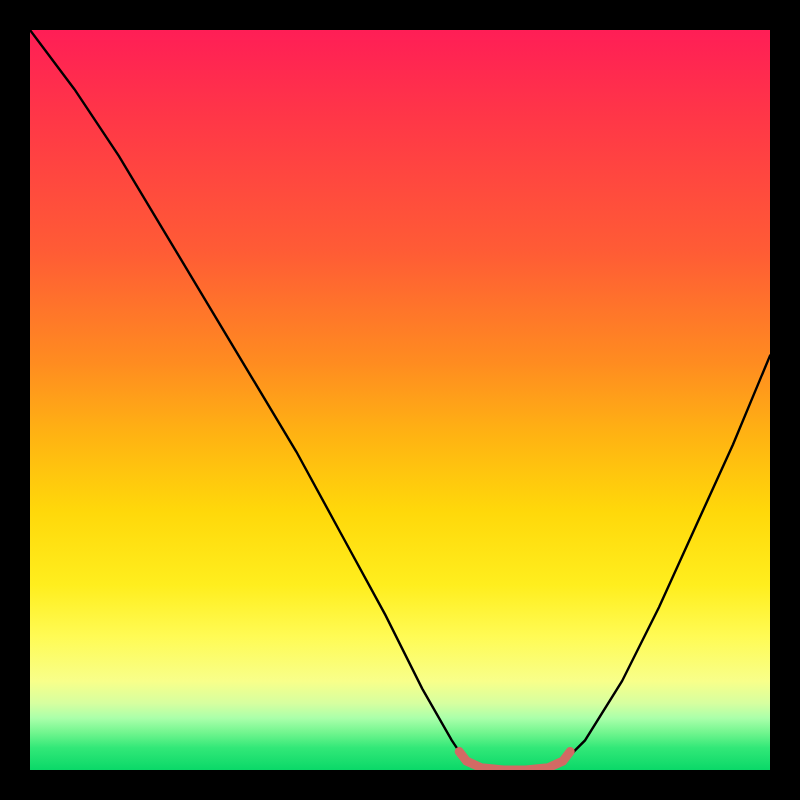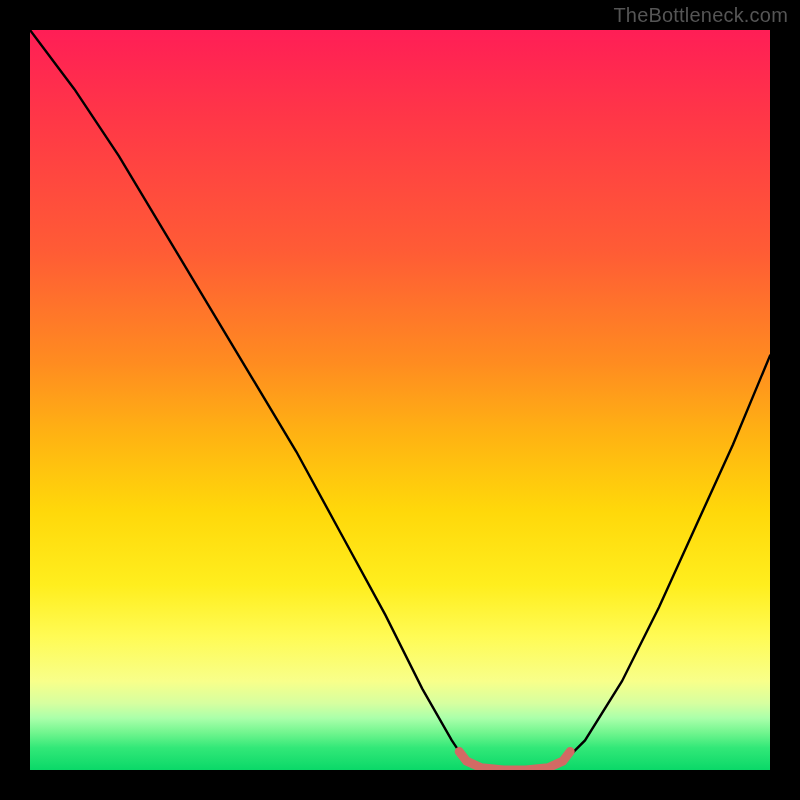--- a/index.html
+++ b/index.html
@@ -66,14 +66,13 @@
 
 <div class="chart-frame">
   <div class="plot-area">
 
     <svg class="plot-svg" viewBox="0 0 740 740" preserveAspectRatio="none">
       <path id="main-curve" fill="none" stroke="#000000" stroke-width="2.4" stroke-linecap="round" d="M0.00 0.00 L44.40 59.20 L88.80 125.80 L133.20 199.80 L177.60 273.80 L222.00 347.80 L266.40 421.80 L310.80 503.20 L355.20 584.60 L392.20 658.60 L421.80 710.40 L436.60 732.60 L451.40 740.00 L518.00 740.00 L532.80 732.60 L555.00 710.40 L592.00 651.20 L629.00 577.20 L666.00 495.80 L703.00 414.40 L740.00 325.60"></path>
       <path id="marker-curve" fill="none" stroke="#d26a64" stroke-width="9" stroke-linecap="round" d="M429.20 721.50 L436.60 731.12 L451.40 737.78 L473.60 740.00 L495.80 740.00 L518.00 737.78 L532.80 731.12 L540.20 721.50"></path>
     </svg>
 
   </div>
-  <div class="attribution">TheBottleneck.com</div>
 </div>
 
 </body></html>

